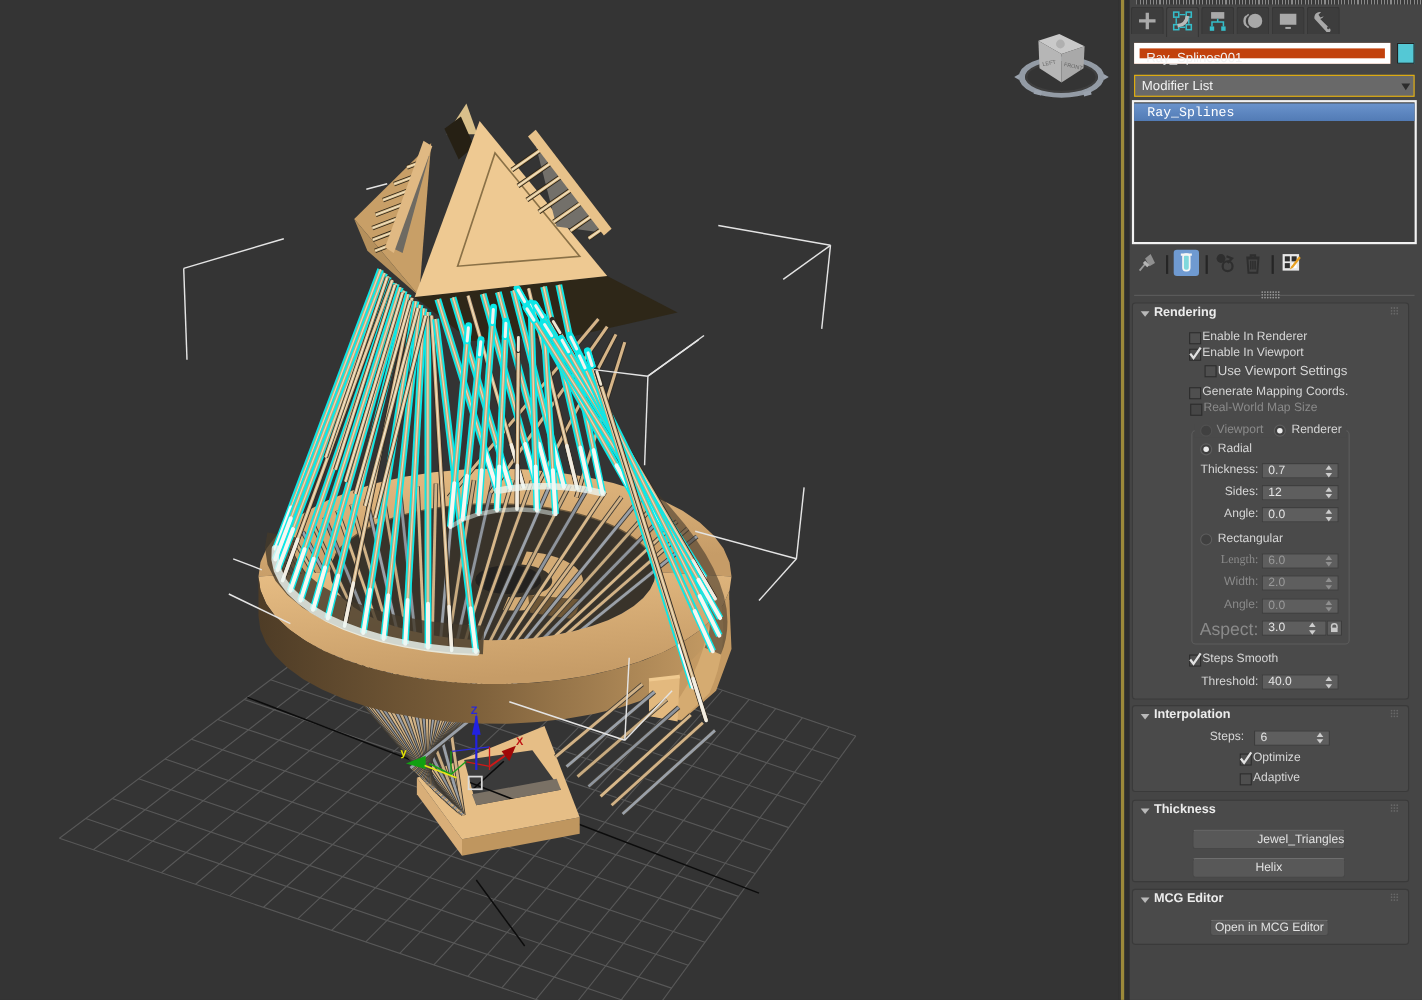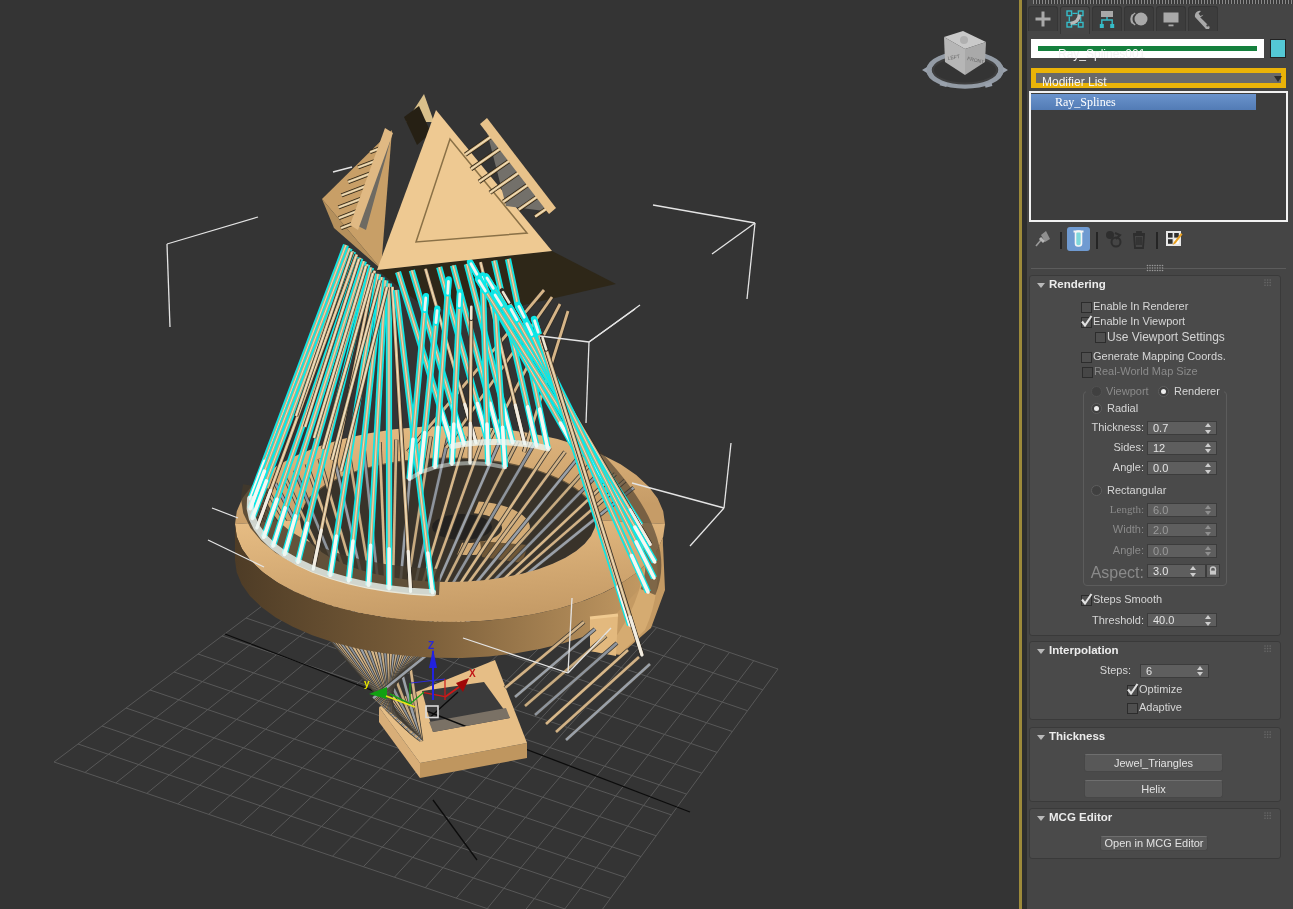--- a/index.html
+++ b/index.html
@@ -545,26 +545,26 @@
 <div style="position:absolute;left:1156px;top:6px;width:30px;height:25px;background:#3d3d3d;border-radius:3px 3px 0 0;border:1px solid #363636;border-bottom:none"></div>
 <svg style="position:absolute;left:1161px;top:9px" width="20" height="20" viewBox="0 0 20 20">
     <rect x="2.5" y="3.5" width="15" height="10" fill="#a9a9a9"></rect>
     <rect x="7.5" y="15.5" width="5" height="1.8" fill="#a9a9a9"></rect>
   </svg>
 <div style="position:absolute;left:1188px;top:6px;width:30px;height:25px;background:#3d3d3d;border-radius:3px 3px 0 0;border:1px solid #363636;border-bottom:none"></div>
 <svg style="position:absolute;left:1193px;top:9px" width="20" height="20" viewBox="0 0 20 20">
     <path d="M2 8 A5 5 0 0 1 8 2 L5.6 4.4 L7.4 7 L10.4 5.8 A5 5 0 0 1 7.2 8.2 L15.5 16.5 A2.2 2.2 0 1 1 12.4 19.3 Z" fill="#a9a9a9"></path>
     <circle cx="14.6" cy="16.4" r="1.2" fill="#414141"></circle>
   </svg>
-<div style="position:absolute;left:1031px;top:39px;width:233px;height:19px;background:#15803d;border:7px solid #ffffff;font-family:'Liberation Sans',sans-serif;font-size:12px;color:#f2f2f2;line-height:17px;padding-left:20px">Ray_Splines001</div>
+<div style="position:absolute;left:1031px;top:39px;width:233px;height:19px;background:#c2410c;border:5px solid #ffffff;font-family:'Liberation Sans',sans-serif;font-size:12px;color:#f2f2f2;line-height:17px;padding-left:6px">Ray_Splines001</div>
 <div style="position:absolute;left:1270px;top:39px;width:16px;height:19px;background:#54c8d5;border:1px solid #222"></div>
-<div style="position:absolute;left:1031px;top:68px;width:255px;height:20px;background:#696969;border:5px solid #eab308;font-family:'Liberation Sans',sans-serif;font-size:12px;color:#f2f2f2;line-height:18px;padding-left:6px">Modifier List</div>
+<div style="position:absolute;left:1031px;top:68px;width:255px;height:20px;background:#696969;border:1px solid #eab308;font-family:'Liberation Sans',sans-serif;font-size:12px;color:#f2f2f2;line-height:18px;padding-left:6px">Modifier List</div>
 <div style="position:absolute;left:1274px;top:76px;width:0;height:0;border-left:4.5px solid transparent;border-right:4.5px solid transparent;border-top:6px solid #2c2c2c"></div>
 <div style="position:absolute;left:1029px;top:91px;width:259px;height:131px;background:#3d3d3d;border:2px solid #f2f2f2"></div>
-<div style="position:absolute;left:1031px;top:94px;width:225px;height:16px;background:linear-gradient(#6a93cc,#527bb5);font-family:Liberation Serif, serif;font-size:12px;color:#fff;line-height:16px;padding-left:24px">Ray_Splines</div>
+<div style="position:absolute;left:1031px;top:94px;width:255px;height:16px;background:linear-gradient(#6a93cc,#527bb5);font-family:Liberation Mono, monospace;font-size:12px;color:#fff;line-height:16px;padding-left:12px">Ray_Splines</div>
 <svg style="position:absolute;left:1033px;top:229px" width="18" height="21" viewBox="0 0 18 21">
 <path d="M3 17 L8 11" stroke="#9a9a9a" stroke-width="1.6"></path>
 <path d="M8 6 l5 -4 4 8 -5 3 z" fill="#8f8f8f"></path>
 <path d="M7 9 l4 4" stroke="#b5b5b5" stroke-width="3"></path>
 </svg>
 <div style="position:absolute;left:1060px;top:232px;width:2px;height:17px;background:#252525"></div>
 <div style="position:absolute;left:1067px;top:227px;width:23px;height:24px;background:#6f9ad1;border-radius:3px"></div>
 <svg style="position:absolute;left:1072px;top:230px" width="13" height="19" viewBox="0 0 13 19">
 <rect x="3.5" y="1" width="6" height="15" rx="2.5" fill="#7fd8dc" stroke="#f5f5f5" stroke-width="1.6"></rect>
 <path d="M1.5 1.5 h10" stroke="#f5f5f5" stroke-width="2"></path>
@@ -726,21 +726,21 @@
     <circle cx="1.0" cy="1.0" r="0.8" fill="#686868"></circle>
     <circle cx="1.0" cy="3.6" r="0.8" fill="#686868"></circle>
     <circle cx="1.0" cy="6.2" r="0.8" fill="#686868"></circle>
     <circle cx="3.6" cy="1.0" r="0.8" fill="#686868"></circle>
     <circle cx="3.6" cy="3.6" r="0.8" fill="#686868"></circle>
     <circle cx="3.6" cy="6.2" r="0.8" fill="#686868"></circle>
     <circle cx="6.2" cy="1.0" r="0.8" fill="#686868"></circle>
     <circle cx="6.2" cy="3.6" r="0.8" fill="#686868"></circle>
     <circle cx="6.2" cy="6.2" r="0.8" fill="#686868"></circle>
   </svg>
-<div style="position:absolute;left:1084px;top:754px;width:139px;height:18px;background:#585858;border:1px solid #474747;border-top-color:#6e6e6e;border-radius:3px;font-family:'Liberation Sans',sans-serif;font-size:11px;color:#e2e2e2;text-align:center;line-height:16px">Jewel_Triangles</div>
+<div style="position:absolute;left:1084px;top:754px;width:139px;height:18px;background:#585858;border:1px solid #474747;border-top-color:#6e6e6e;border-radius:3px;font-family:'Liberation Sans',sans-serif;font-size:11px;color:#e2e2e2;text-align:right;line-height:16px">Jewel_Triangles</div>
 <div style="position:absolute;left:1084px;top:780px;width:139px;height:18px;background:#585858;border:1px solid #474747;border-top-color:#6e6e6e;border-radius:3px;font-family:'Liberation Sans',sans-serif;font-size:11px;color:#e2e2e2;text-align:center;line-height:16px">Helix</div>
 <div style="position:absolute;left:1029px;top:808px;width:252px;height:51px;background:#4a4a4a;border:1px solid #3a3a3a;border-radius:3px"></div>
 <div style="position:absolute;left:1037px;top:816px;width:0;height:0;border-left:4px solid transparent;border-right:4px solid transparent;border-top:5px solid #b9b9b9"></div>
 <div style="position:absolute;left:1049px;top:811px;font-family:'Liberation Sans',sans-serif;font-size:11.5px;font-weight:bold;color:#ececec">MCG Editor</div>
 <svg style="position:absolute;left:1264px;top:812px" width="9" height="9" viewBox="0 0 9 9">
     <circle cx="1.0" cy="1.0" r="0.8" fill="#686868"></circle>
     <circle cx="1.0" cy="3.6" r="0.8" fill="#686868"></circle>
     <circle cx="1.0" cy="6.2" r="0.8" fill="#686868"></circle>
     <circle cx="3.6" cy="1.0" r="0.8" fill="#686868"></circle>
     <circle cx="3.6" cy="3.6" r="0.8" fill="#686868"></circle>

